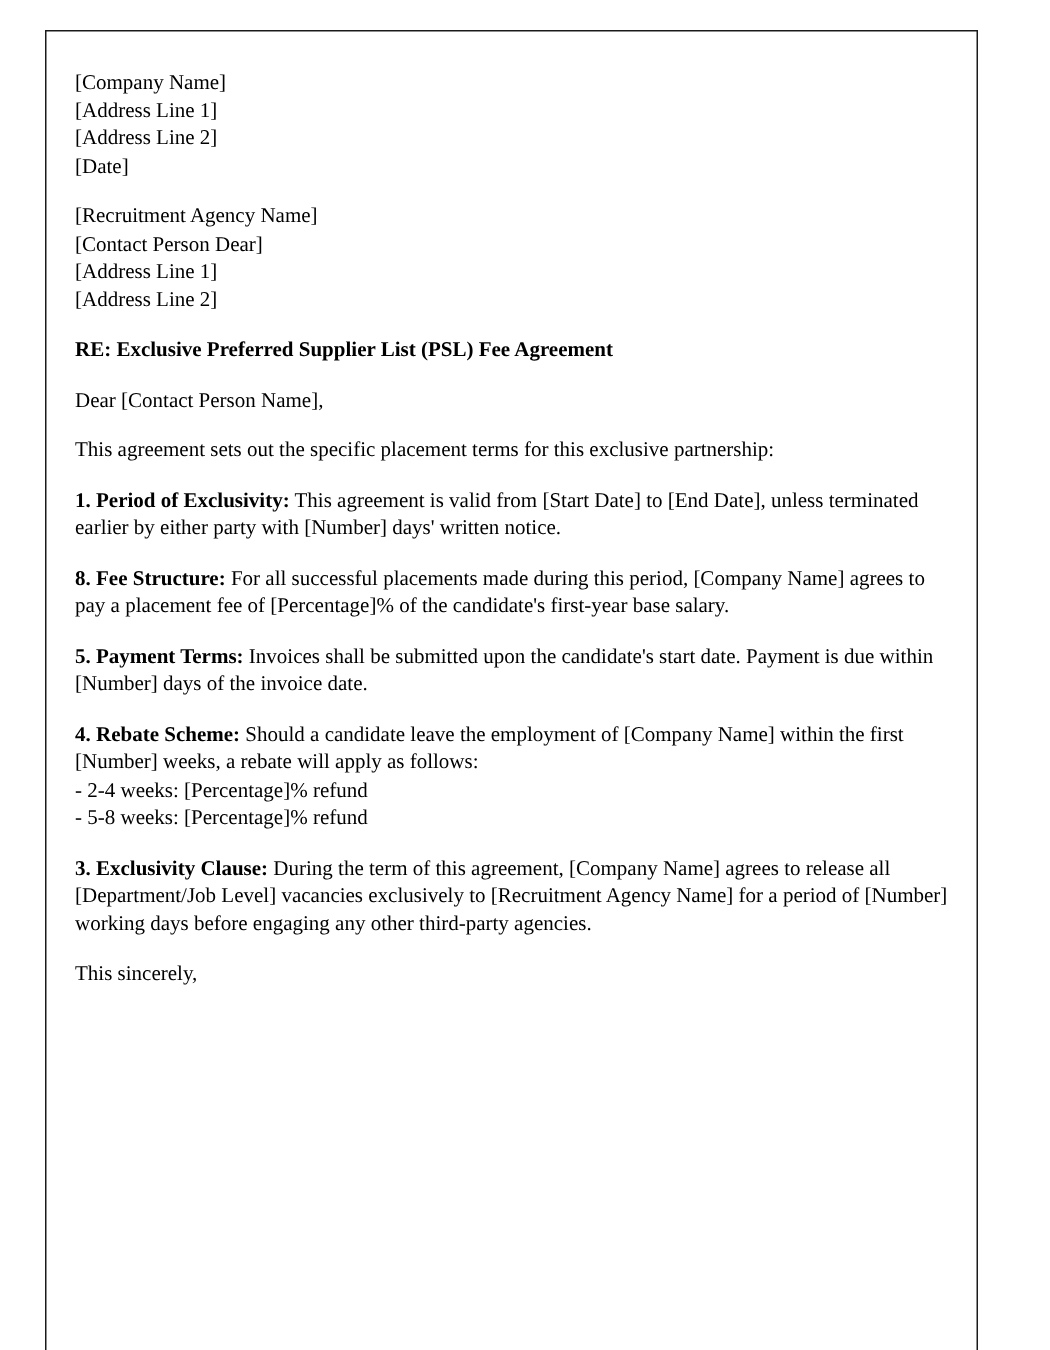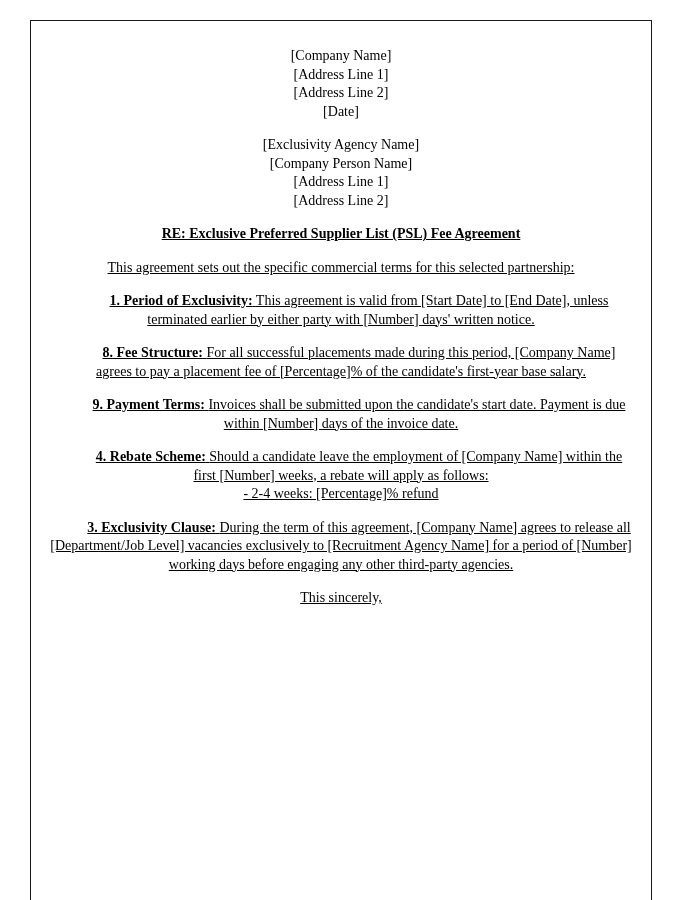--- a/index.html
+++ b/index.html
@@ -17,83 +17,83 @@
     position: absolute;
     left: 30px;
     top: 20px;
     width: 622px;
     height: 920px; 
     border: 1px solid #1a1a1a;
     background: #ffffff;
   }
   .letter {
     padding: 26px 19px 0 19px;
-    text-align: center;
   }
   .letter p,
   .letter .block div,
   .letter .list-line {
     font-size: 14px;
     line-height: 18.5px;
   }
   .block { margin: 0 0 15px 0; }
   .letter p {
     margin: 0 0 15px 0;
     width: 582px;
-    text-decoration: underline;
   }
   .subject { font-weight: bold; }
-  strong { font-weight: bold; margin-left: 36px; }
+  strong { font-weight: bold; }
   .list-line { display: block; }
 </style>
 </head>
 <body>
 
 <div class="page">
   <div class="letter">
 
     <div class="block">
       <div>[Company Name]</div>
       <div>[Address Line 1]</div>
       <div>[Address Line 2]</div>
       <div>[Date]</div>
     </div>
 
     <div class="block">
-      <div>[Exclusivity Agency Name]</div>
-      <div>[Company Person Name]</div>
+      <div>[Recruitment Agency Name]</div>
+      <div>[Contact Person Dear]</div>
       <div>[Address Line 1]</div>
       <div>[Address Line 2]</div>
     </div>
 
     <p class="subject">RE: Exclusive Preferred Supplier List (PSL) Fee Agreement</p>
 
+    <p>Dear [Contact Person Name],</p>
 
 
-    <p>This agreement sets out the specific commercial terms for this selected partnership:</p>
+    <p>This agreement sets out the specific placement terms for this exclusive partnership:</p>
 
     <p>
       <strong>1. Period of Exclusivity:</strong>
       <span>This agreement is valid from [Start Date] to [End Date], unless terminated earlier by either party with [Number] days' written notice.</span>
     </p>
 
     <p>
       <strong>8. Fee Structure:</strong>
       <span>For all successful placements made during this period, [Company Name] agrees to pay a placement fee of [Percentage]% of the candidate's first-year base salary.</span>
     </p>
 
     <p>
-      <strong>9. Payment Terms:</strong>
+      <strong>5. Payment Terms:</strong>
       <span>Invoices shall be submitted upon the candidate's start date. Payment is due within [Number] days of the invoice date.</span>
     </p>
 
     <p>
       <strong>4. Rebate Scheme:</strong>
       <span>Should a candidate leave the employment of [Company Name] within the first [Number] weeks, a rebate will apply as follows:</span>
       <span class="list-line">- 2-4 weeks: [Percentage]% refund</span>
+      <span class="list-line">- 5-8 weeks: [Percentage]% refund</span>
     </p>
 
     <p>
       <strong>3. Exclusivity Clause:</strong>
       <span>During the term of this agreement, [Company Name] agrees to release all [Department/Job Level] vacancies exclusively to [Recruitment Agency Name] for a period of [Number] working days before engaging any other third-party agencies.</span>
     </p>
 
 
     <p>This sincerely,</p>
 

